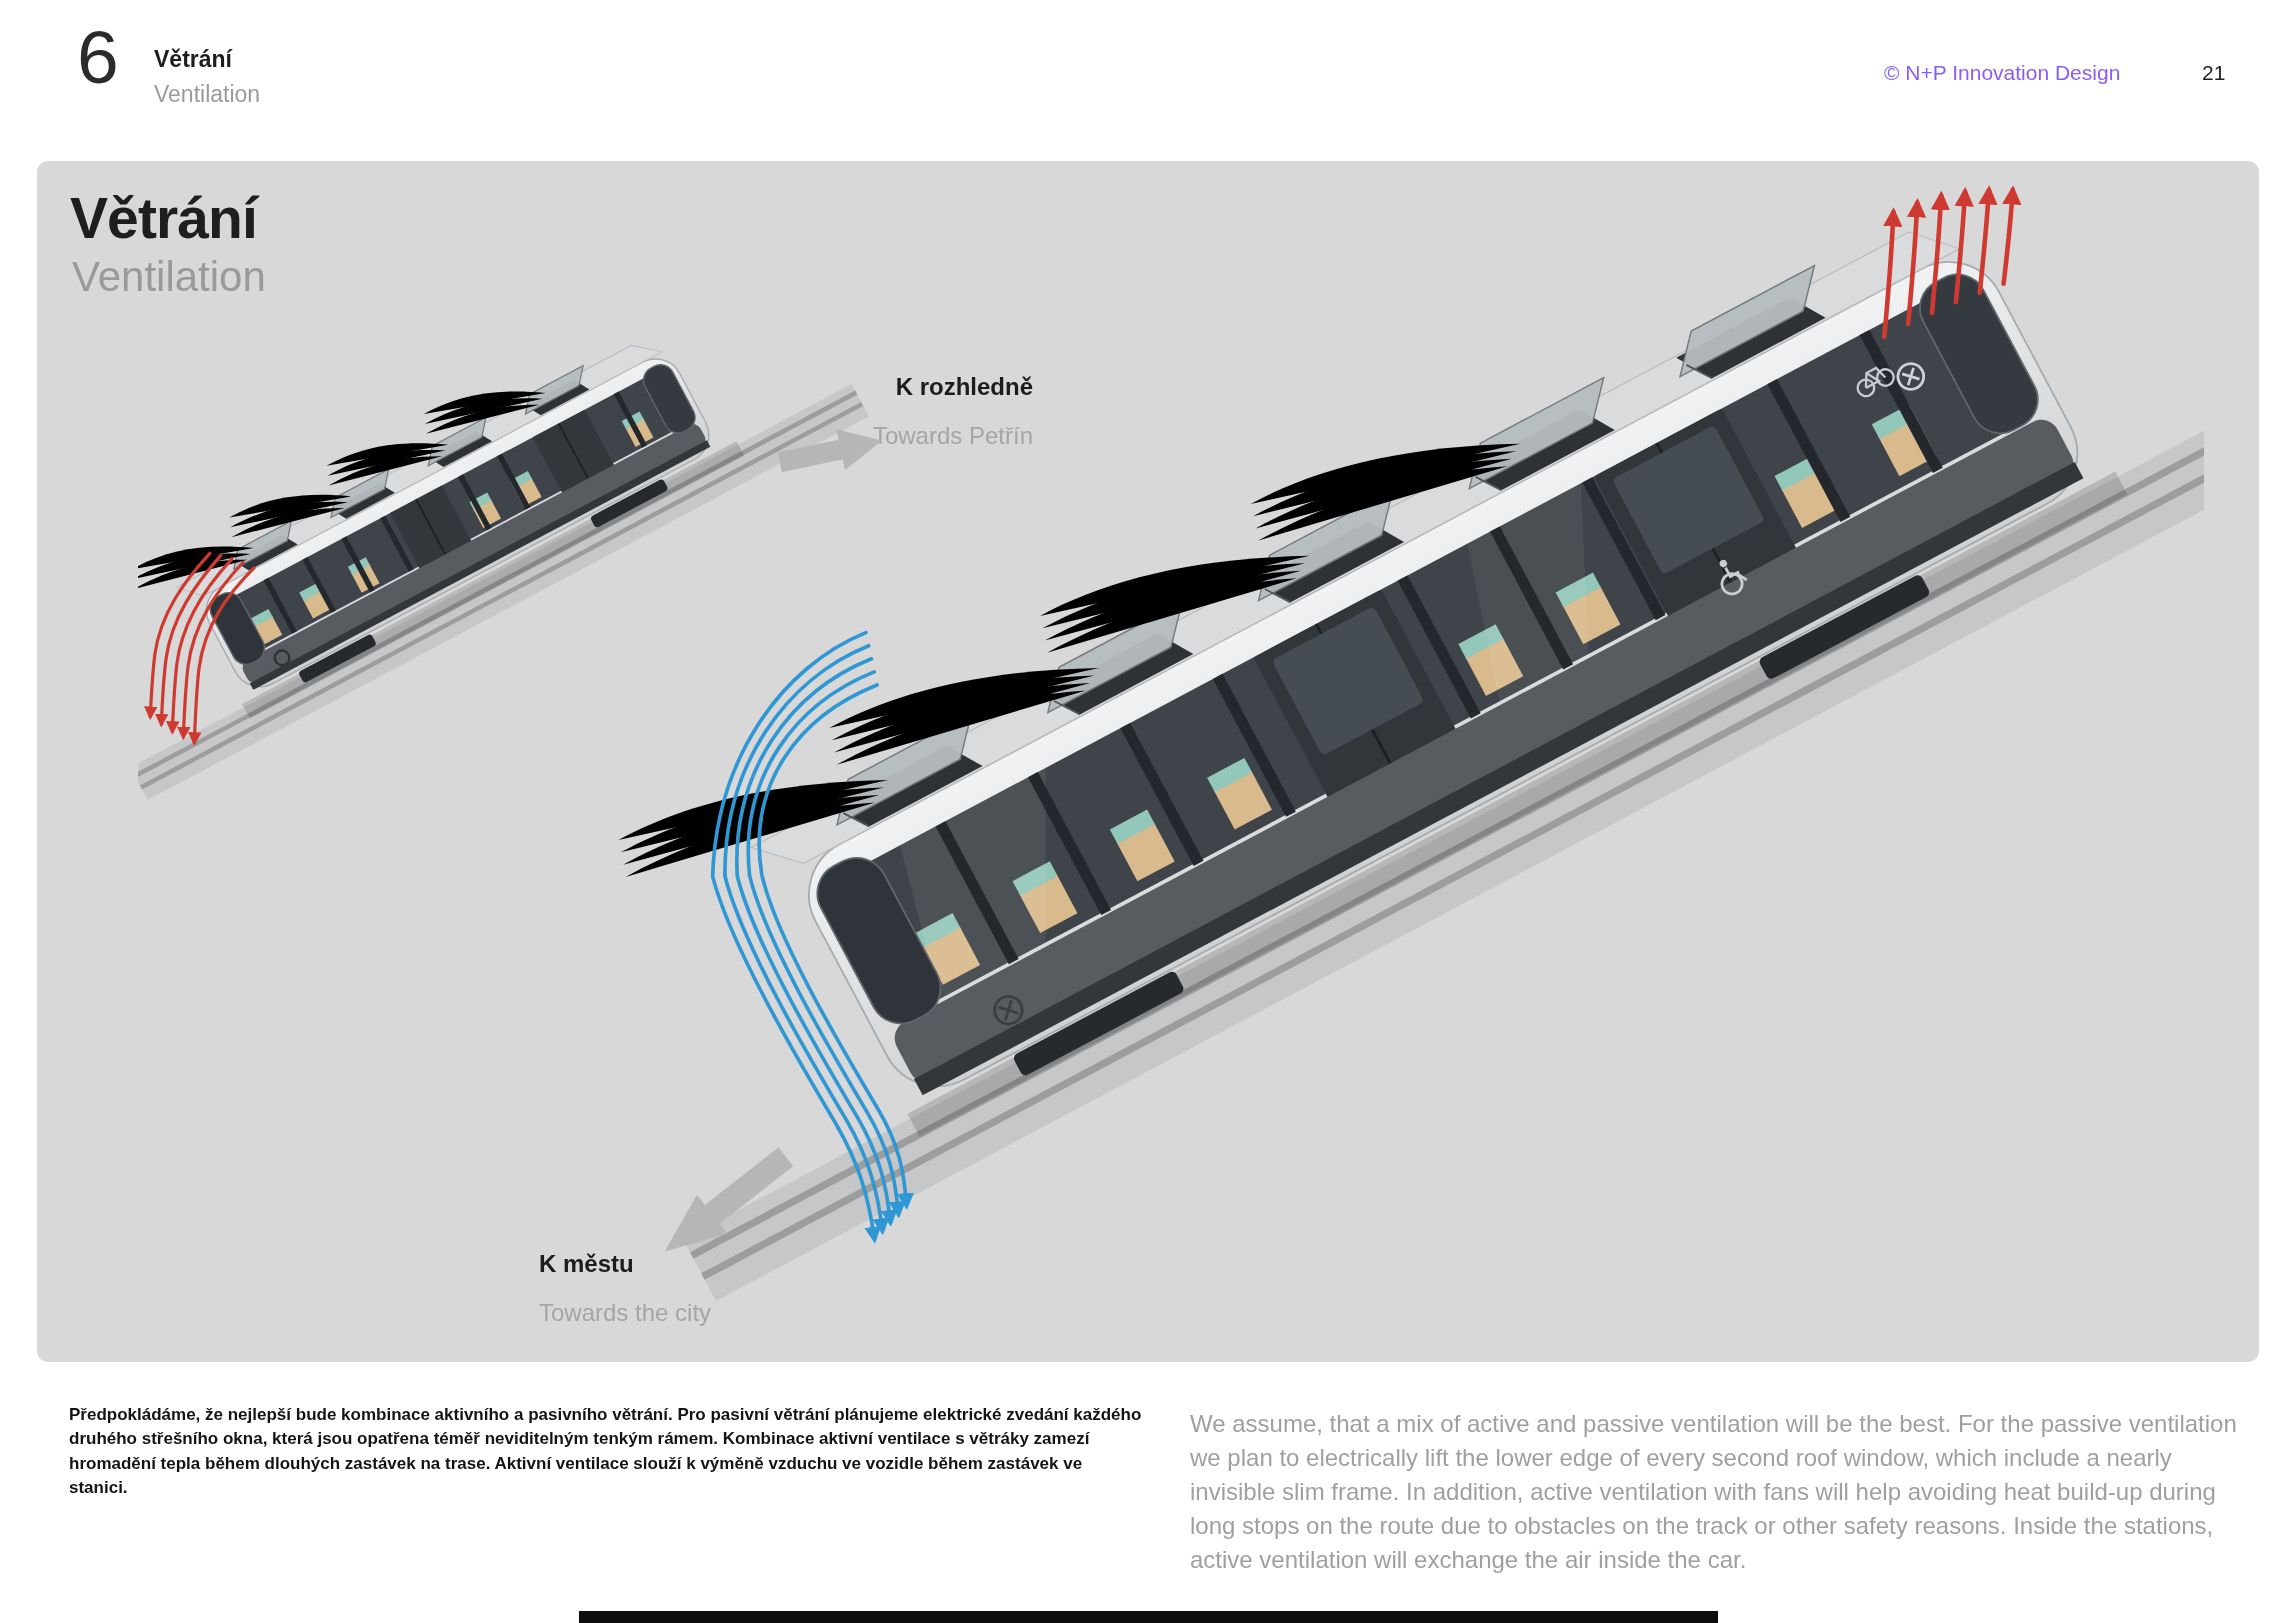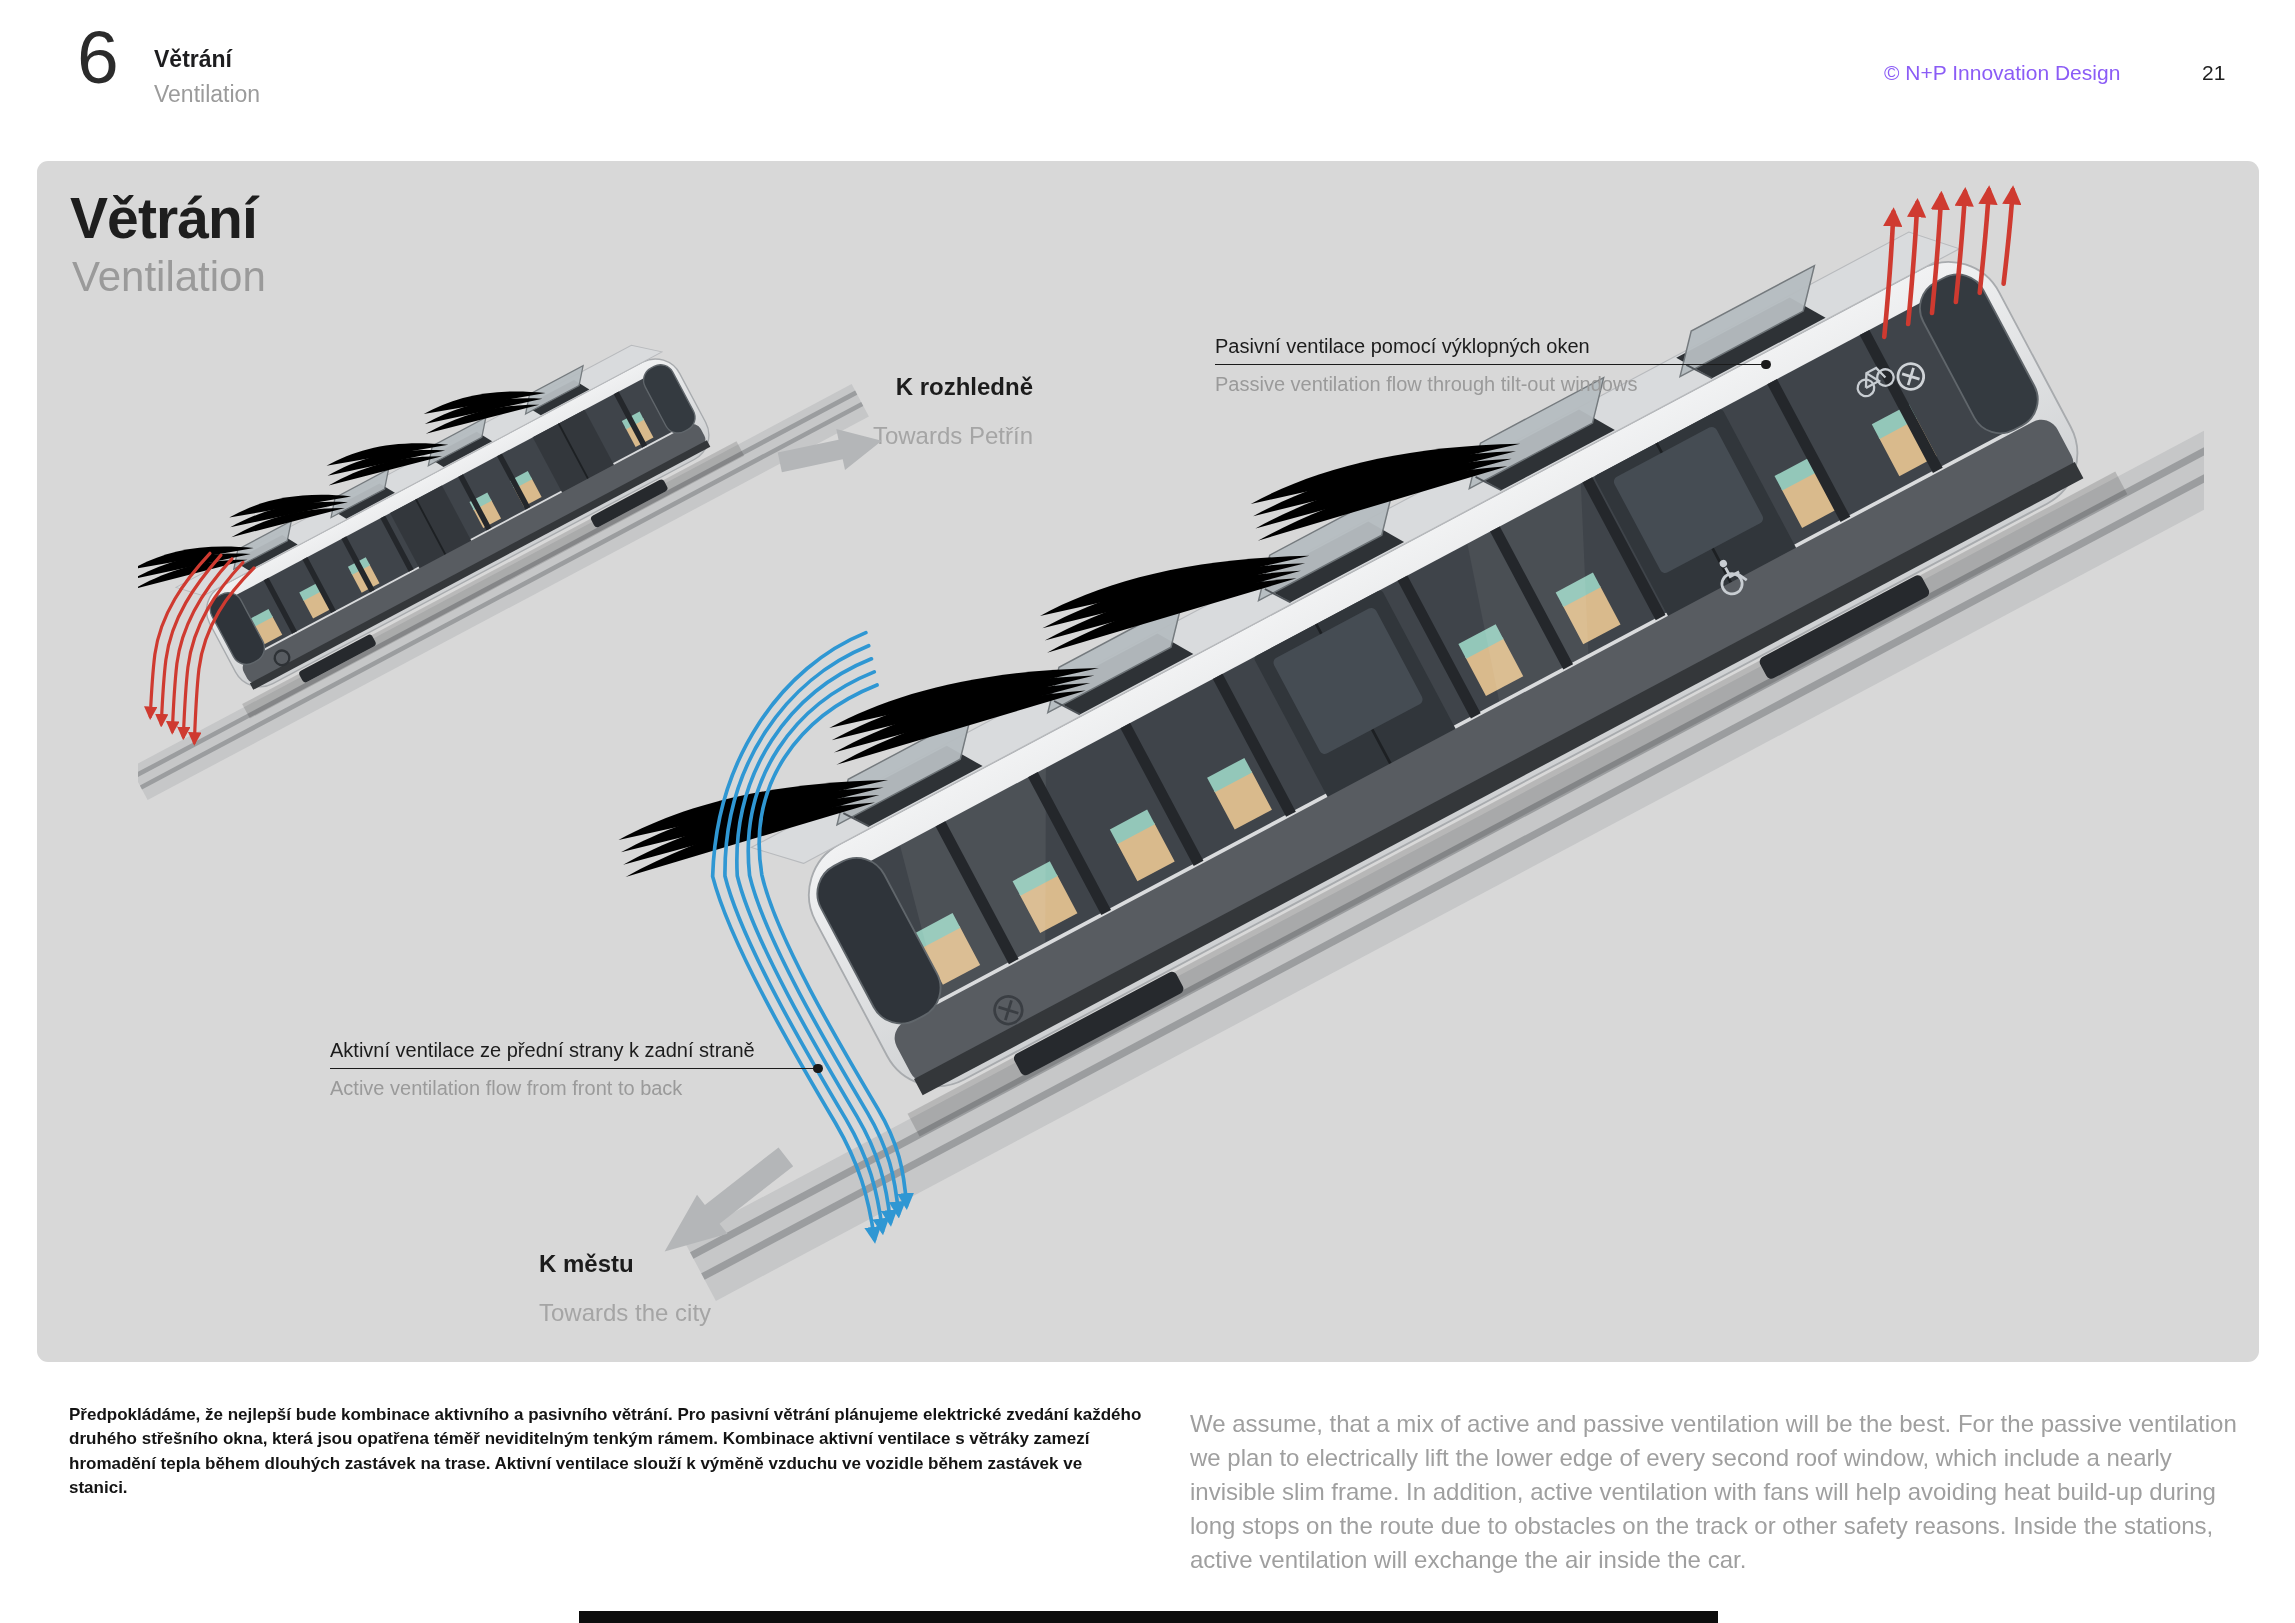--- a/index.html
+++ b/index.html
@@ -325,35 +325,21 @@
   <div class="abs overlay dir-label right" style="left:799px;top:212px;width:197px">
     <div class="cs">K rozhledně</div>
     <div class="en">Towards Petřín</div>
   </div>
   <svg class="abs overlay" style="left:735px;top:263px" width="129" height="64" viewBox="0 0 140 70">
     <g transform="translate(8,42) rotate(-12)">
       <polygon class="dir-arrow" points="0,-11 68,-11 68,-23 114,0 68,23 68,11 0,11"></polygon>
     </g>
   </svg>
 
-  <div class="abs overlay callout" style="left:1178px;top:174px;width:551px">
-    <div class="cs">Pasivní ventilace pomocí výklopných oken</div>
-    <div class="rule" style="width:551px">
-      <span class="dot"></span>
-    </div>
-    <div class="en">Passive ventilation flow through tilt-out windows</div>
-  </div>
-
-  <div class="abs overlay callout" style="left:293px;top:878px;width:514px">
-    <div class="cs">Aktivní ventilace ze přední strany k zadní straně</div>
-    <div class="rule" style="width:488px">
-      <span class="dot"></span>
-    </div>
-    <div class="en">Active ventilation flow from front to back</div>
-  </div>
+
 
   <svg class="abs overlay" style="left:595px;top:979px" width="174" height="138" viewBox="0 0 190 150">
     <g transform="translate(168,18) rotate(142)">
       <polygon class="dir-arrow" points="0,-13 102,-13 102,-27 168,0 102,27 102,13 0,13"></polygon>
     </g>
   </svg>
   <div class="abs overlay dir-label" style="left:502px;top:1089px">
     <div class="cs">K městu</div>
     <div class="en">Towards the city</div>
   </div>

